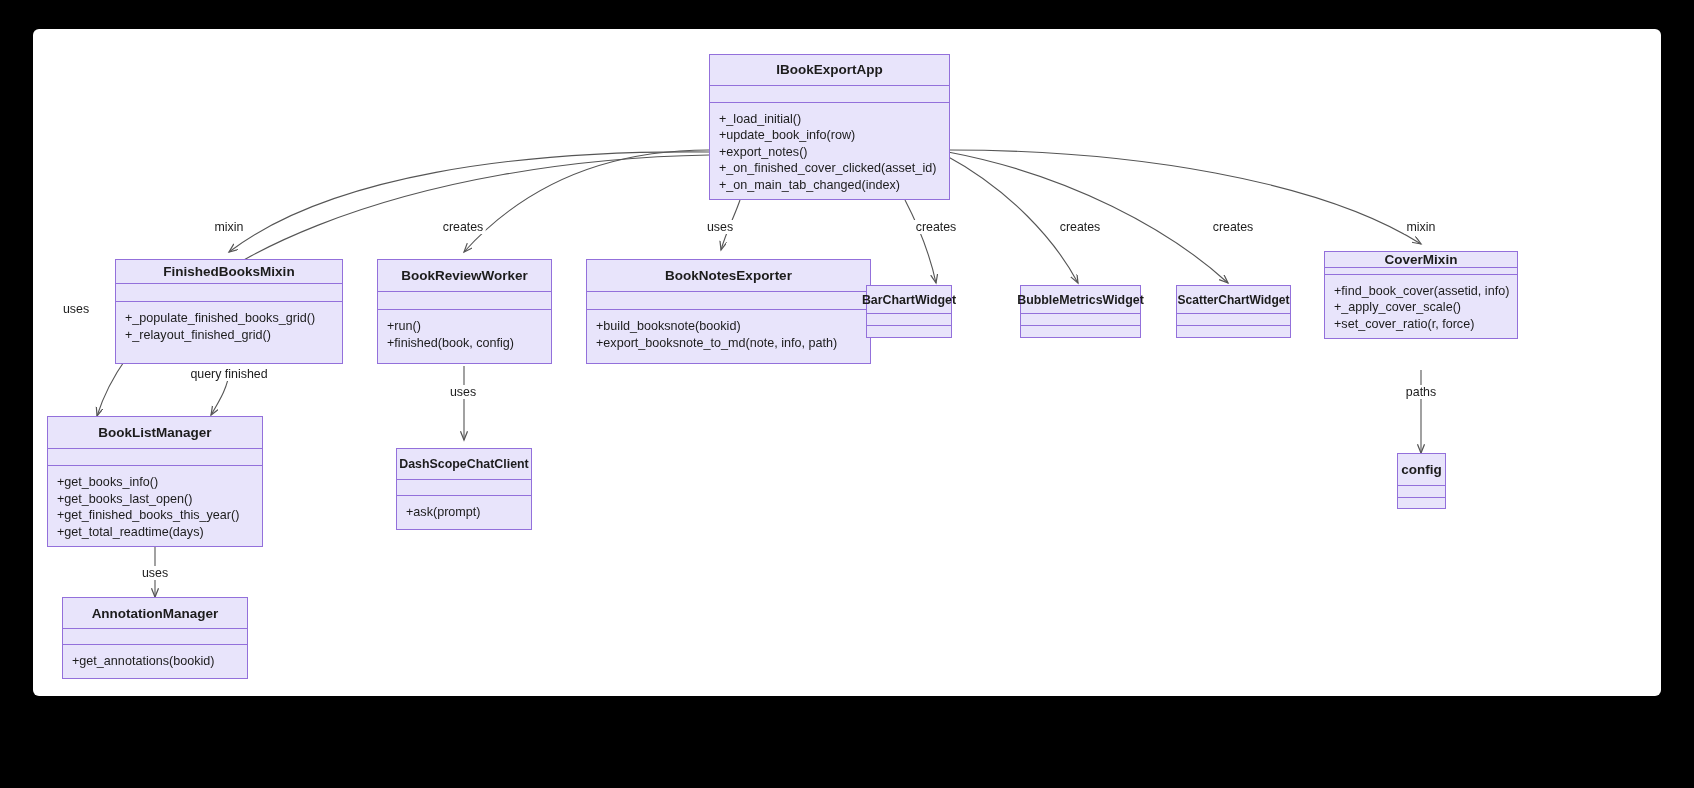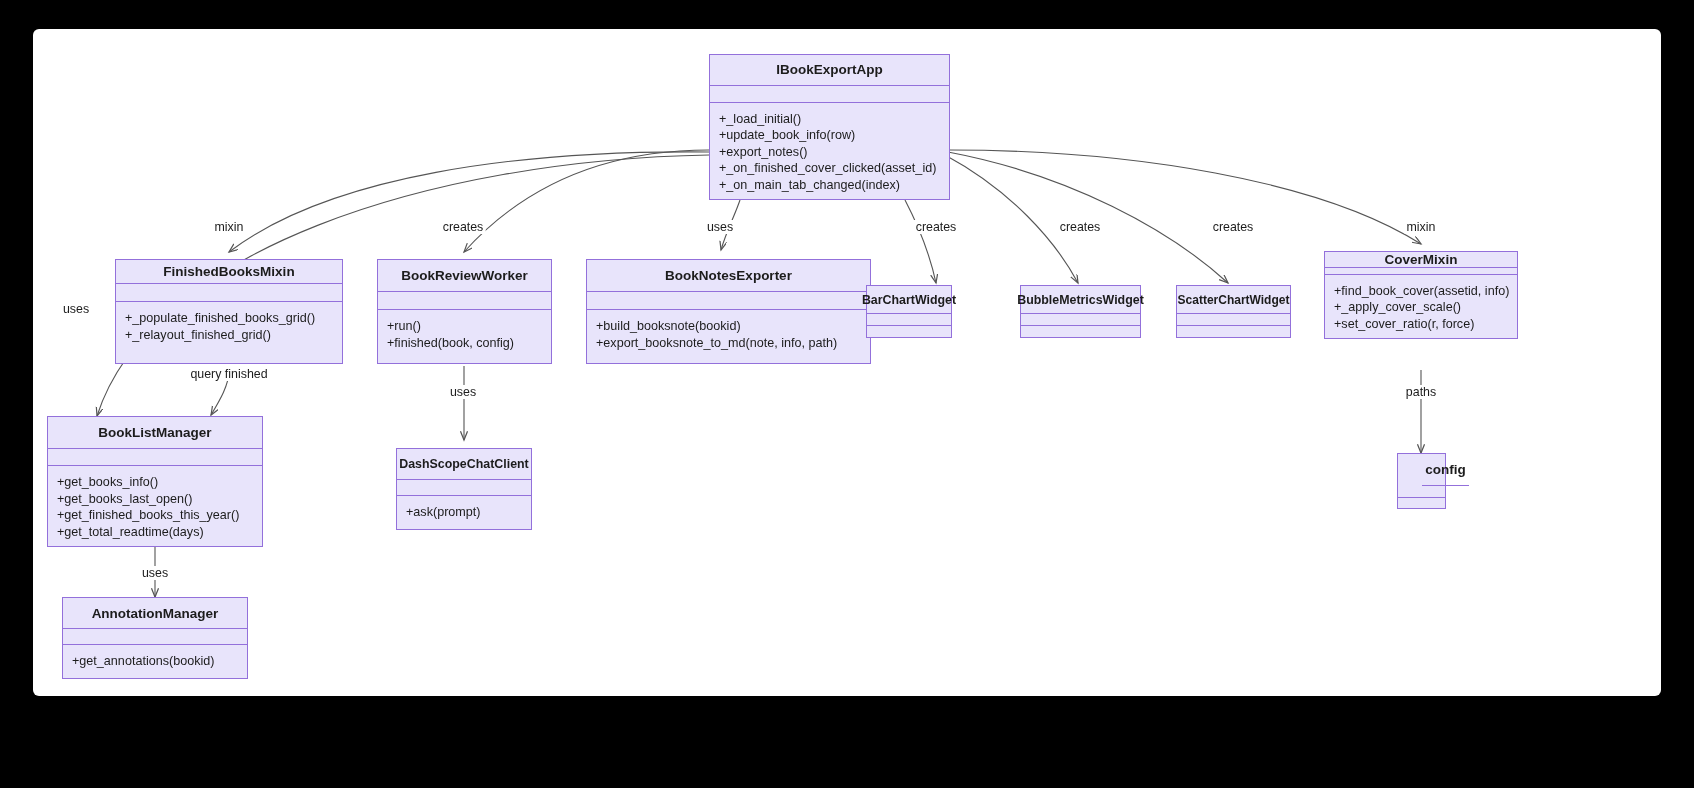--- a/index.html
+++ b/index.html
@@ -197,21 +197,21 @@
 
   <div class="node" style="left:62px; top:597px; width:186px; height:82px;">
     <div class="title" style="height:31px;">AnnotationManager</div>
     <div class="attrs" style="height:16px;"></div>
     <div class="methods">
       <div class="m">+get_annotations(bookid)</div>
     </div>
   </div>
 
   <div class="node compact" style="left:1397px; top:453px; width:49px; height:56px;">
-    <div class="title" style="height:36px;margin-left:24px;">config</div>
+    <div class="title" style="height:36px;">config</div>
     <div class="attrs" style="height:13px;"></div>
     <div class="methods" style="height:11px;"></div>
   </div>
 
   <div class="edge-label" style="left:229px; top:220px;">mixin</div>
   <div class="edge-label" style="left:463px; top:220px;">creates</div>
   <div class="edge-label" style="left:720px; top:220px;">uses</div>
   <div class="edge-label" style="left:936px; top:220px;">creates</div>
   <div class="edge-label" style="left:1080px; top:220px;">creates</div>
   <div class="edge-label" style="left:1233px; top:220px;">creates</div>

